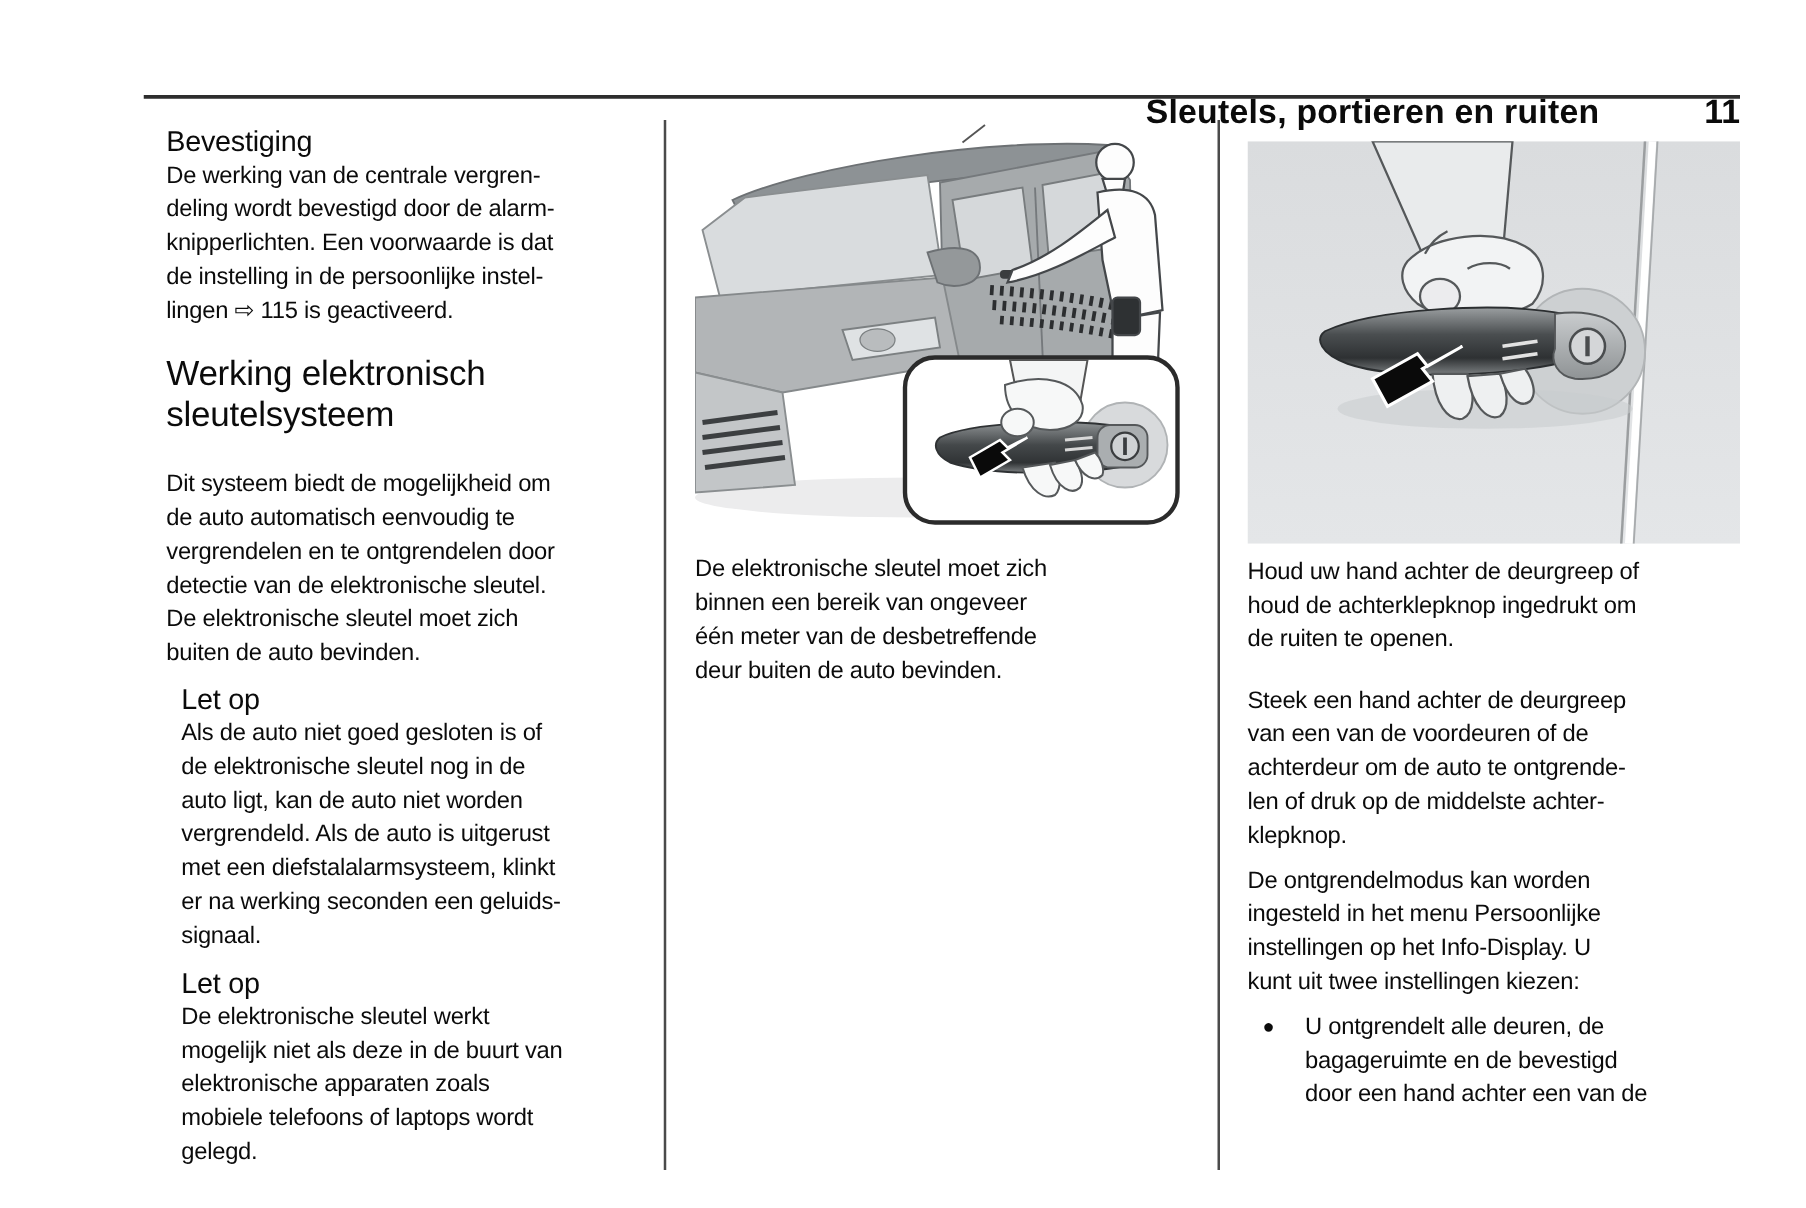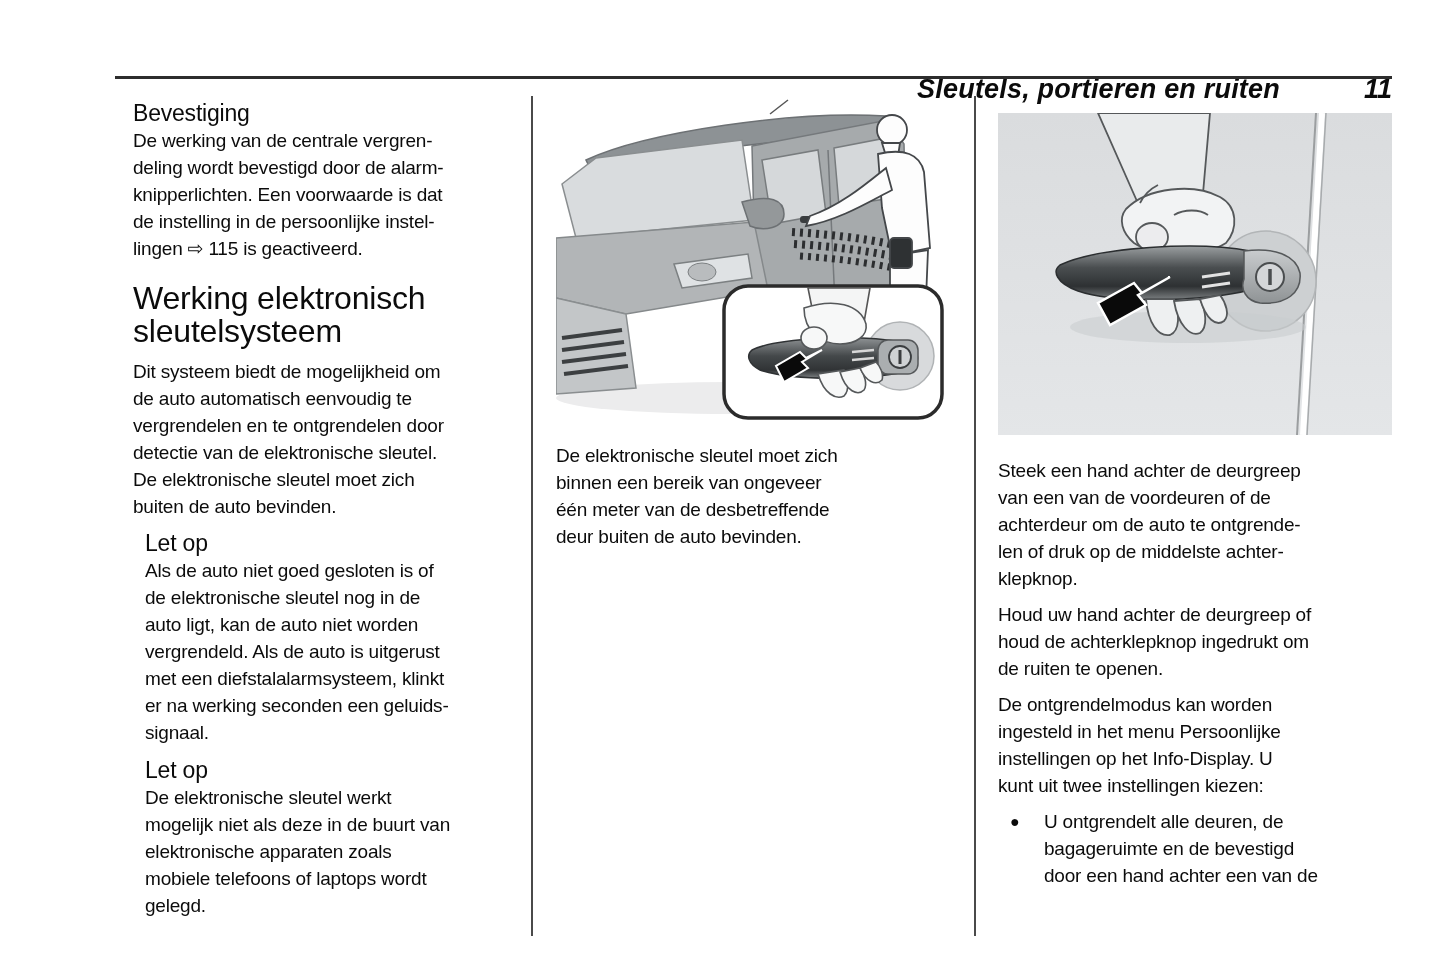--- a/index.html
+++ b/index.html
@@ -1,41 +1,41 @@
 <!DOCTYPE html>
 <html><head>
 <meta charset="utf-8">
 <style>
   * { margin:0; padding:0; box-sizing:border-box; }
   html,body { width:1445px; height:966px; background:#ffffff; overflow:hidden;
               font-family:"Liberation Sans", sans-serif; color:#0b0b0b; }
 
   
   .page-header { position:absolute; left:115px; top:40px; width:1277px;
-                 display:flex; justify-content:flex-end; align-items:baseline;font-style:italic; }
+                 display:flex; justify-content:flex-end; align-items:baseline; }
   .header-title { font-size:27px; font-weight:bold; letter-spacing:0.2px; }
   .header-pagenum { font-size:27px; font-weight:bold; margin-left:84px;margin-top:34px; }
   .header-rule { position:absolute; left:115px; top:76px; width:1277px; height:3px;
                  background:#2d2d2d; }
 
   
   .v-divider { position:absolute; top:96px; width:2px; height:840px; background:#4a4a4a; }
   .v-divider.d1 { left:531px; }
   .v-divider.d2 { left:974px; }
 
   
   .col { position:absolute; top:100px; }
   .col1 { left:133px; width:406px; }
   .col2 { left:556px; top:98px; width:392px; }
   .col3 { left:998px; width:400px; }
 
   .body-text { font-size:19px; line-height:27px; white-space:pre-line; letter-spacing:-0.2px; }
   .minor-heading { font-size:23px; line-height:27px; letter-spacing:-0.2px; }
-  .section-heading { font-size:32px; line-height:33px; letter-spacing:-0.2px; white-space:pre-line; margin-top:20px; }
-  .para { margin-top:10px; }
+  .section-heading { font-size:28px; line-height:33px; letter-spacing:-0.2px; white-space:pre-line; margin-top:20px; }
+  .para { margin-top:26px; }
   .first-para { margin-top:0; }
   .note-block { margin-top:10px; padding-left:12px; }
   .note-block .note-title { font-size:23px; line-height:27px; letter-spacing:-0.2px; }
 
   .figure { display:block; }
   .fig-van { margin-top:0; }
   .fig-handle { margin-top:13px; }
   .caption { margin-top:14px; }
   .col3-p1 { margin-top:22px; }
   .col3-p  { margin-top:9px; }
@@ -241,28 +241,28 @@
 
     <g fill="#eef0f1" stroke="#55585a" stroke-width="1.8">
       <path d="M148,186 C150,210 160,224 172,222 C182,218 182,200 176,186 Z"></path>
       <path d="M176,188 C180,212 192,224 202,220 C210,214 208,198 202,186 Z"></path>
       <path d="M202,186 C208,206 218,214 226,208 C232,202 228,190 222,182 Z"></path>
     </g>
 
     <path d="M172,164 L140,182 L148,192 L112,212 L100,190 L136,170 L144,180 Z" fill="#0a0a0a" stroke="#ffffff" stroke-width="2.5"></path>
   </svg>
 
+  <div class="body-text col3-p">Houd uw hand achter de deurgreep of
+houd de achterklepknop ingedrukt om
+de ruiten te openen.</div>
   <div class="body-text col3-p1">Steek een hand achter de deurgreep
 van een van de voordeuren of de
 achterdeur om de auto te ontgrende-
 len of druk op de middelste achter-
 klepknop.</div>
-  <div class="body-text col3-p">Houd uw hand achter de deurgreep of
-houd de achterklepknop ingedrukt om
-de ruiten te openen.</div>
   <div class="body-text col3-p">De ontgrendelmodus kan worden
 ingesteld in het menu Persoonlijke
 instellingen op het Info-Display. U
 kunt uit twee instellingen kiezen:</div>
 
   <div class="bullet-row">
     <span class="bullet-marker">●</span>
     <div class="body-text bullet-text">U ontgrendelt alle deuren, de
 bagageruimte en de bevestigd
 door een hand achter een van de</div>

